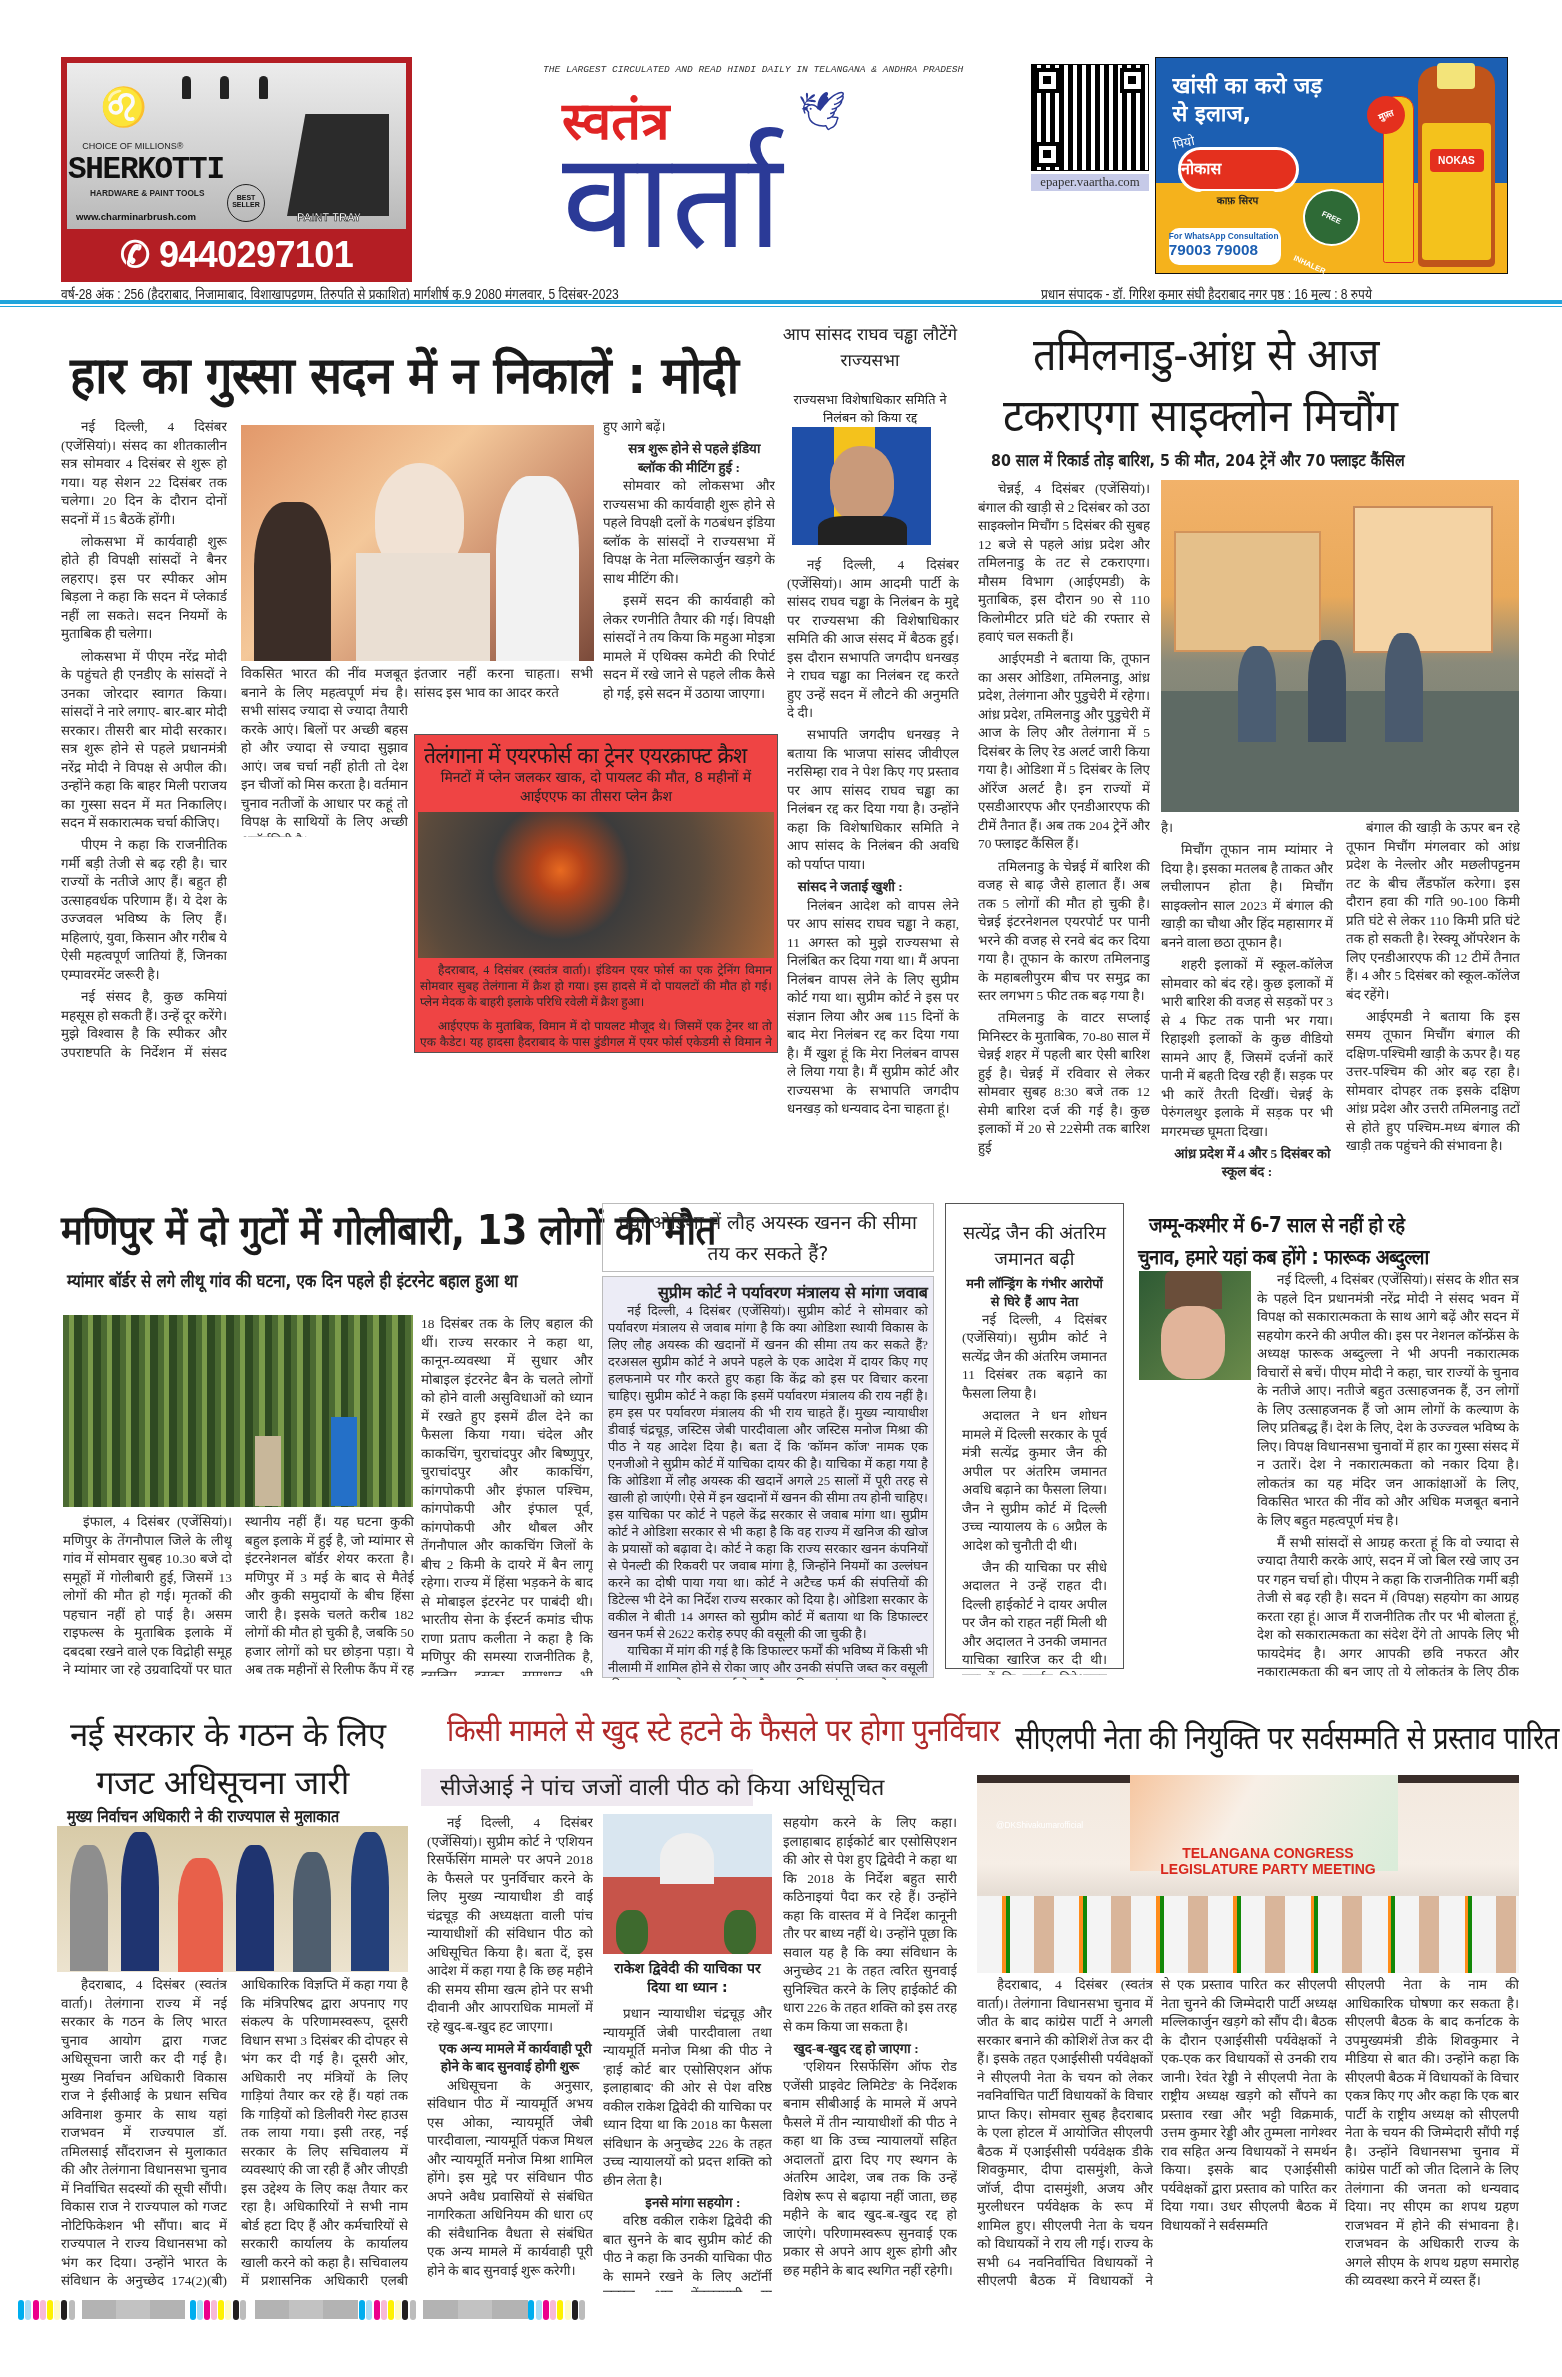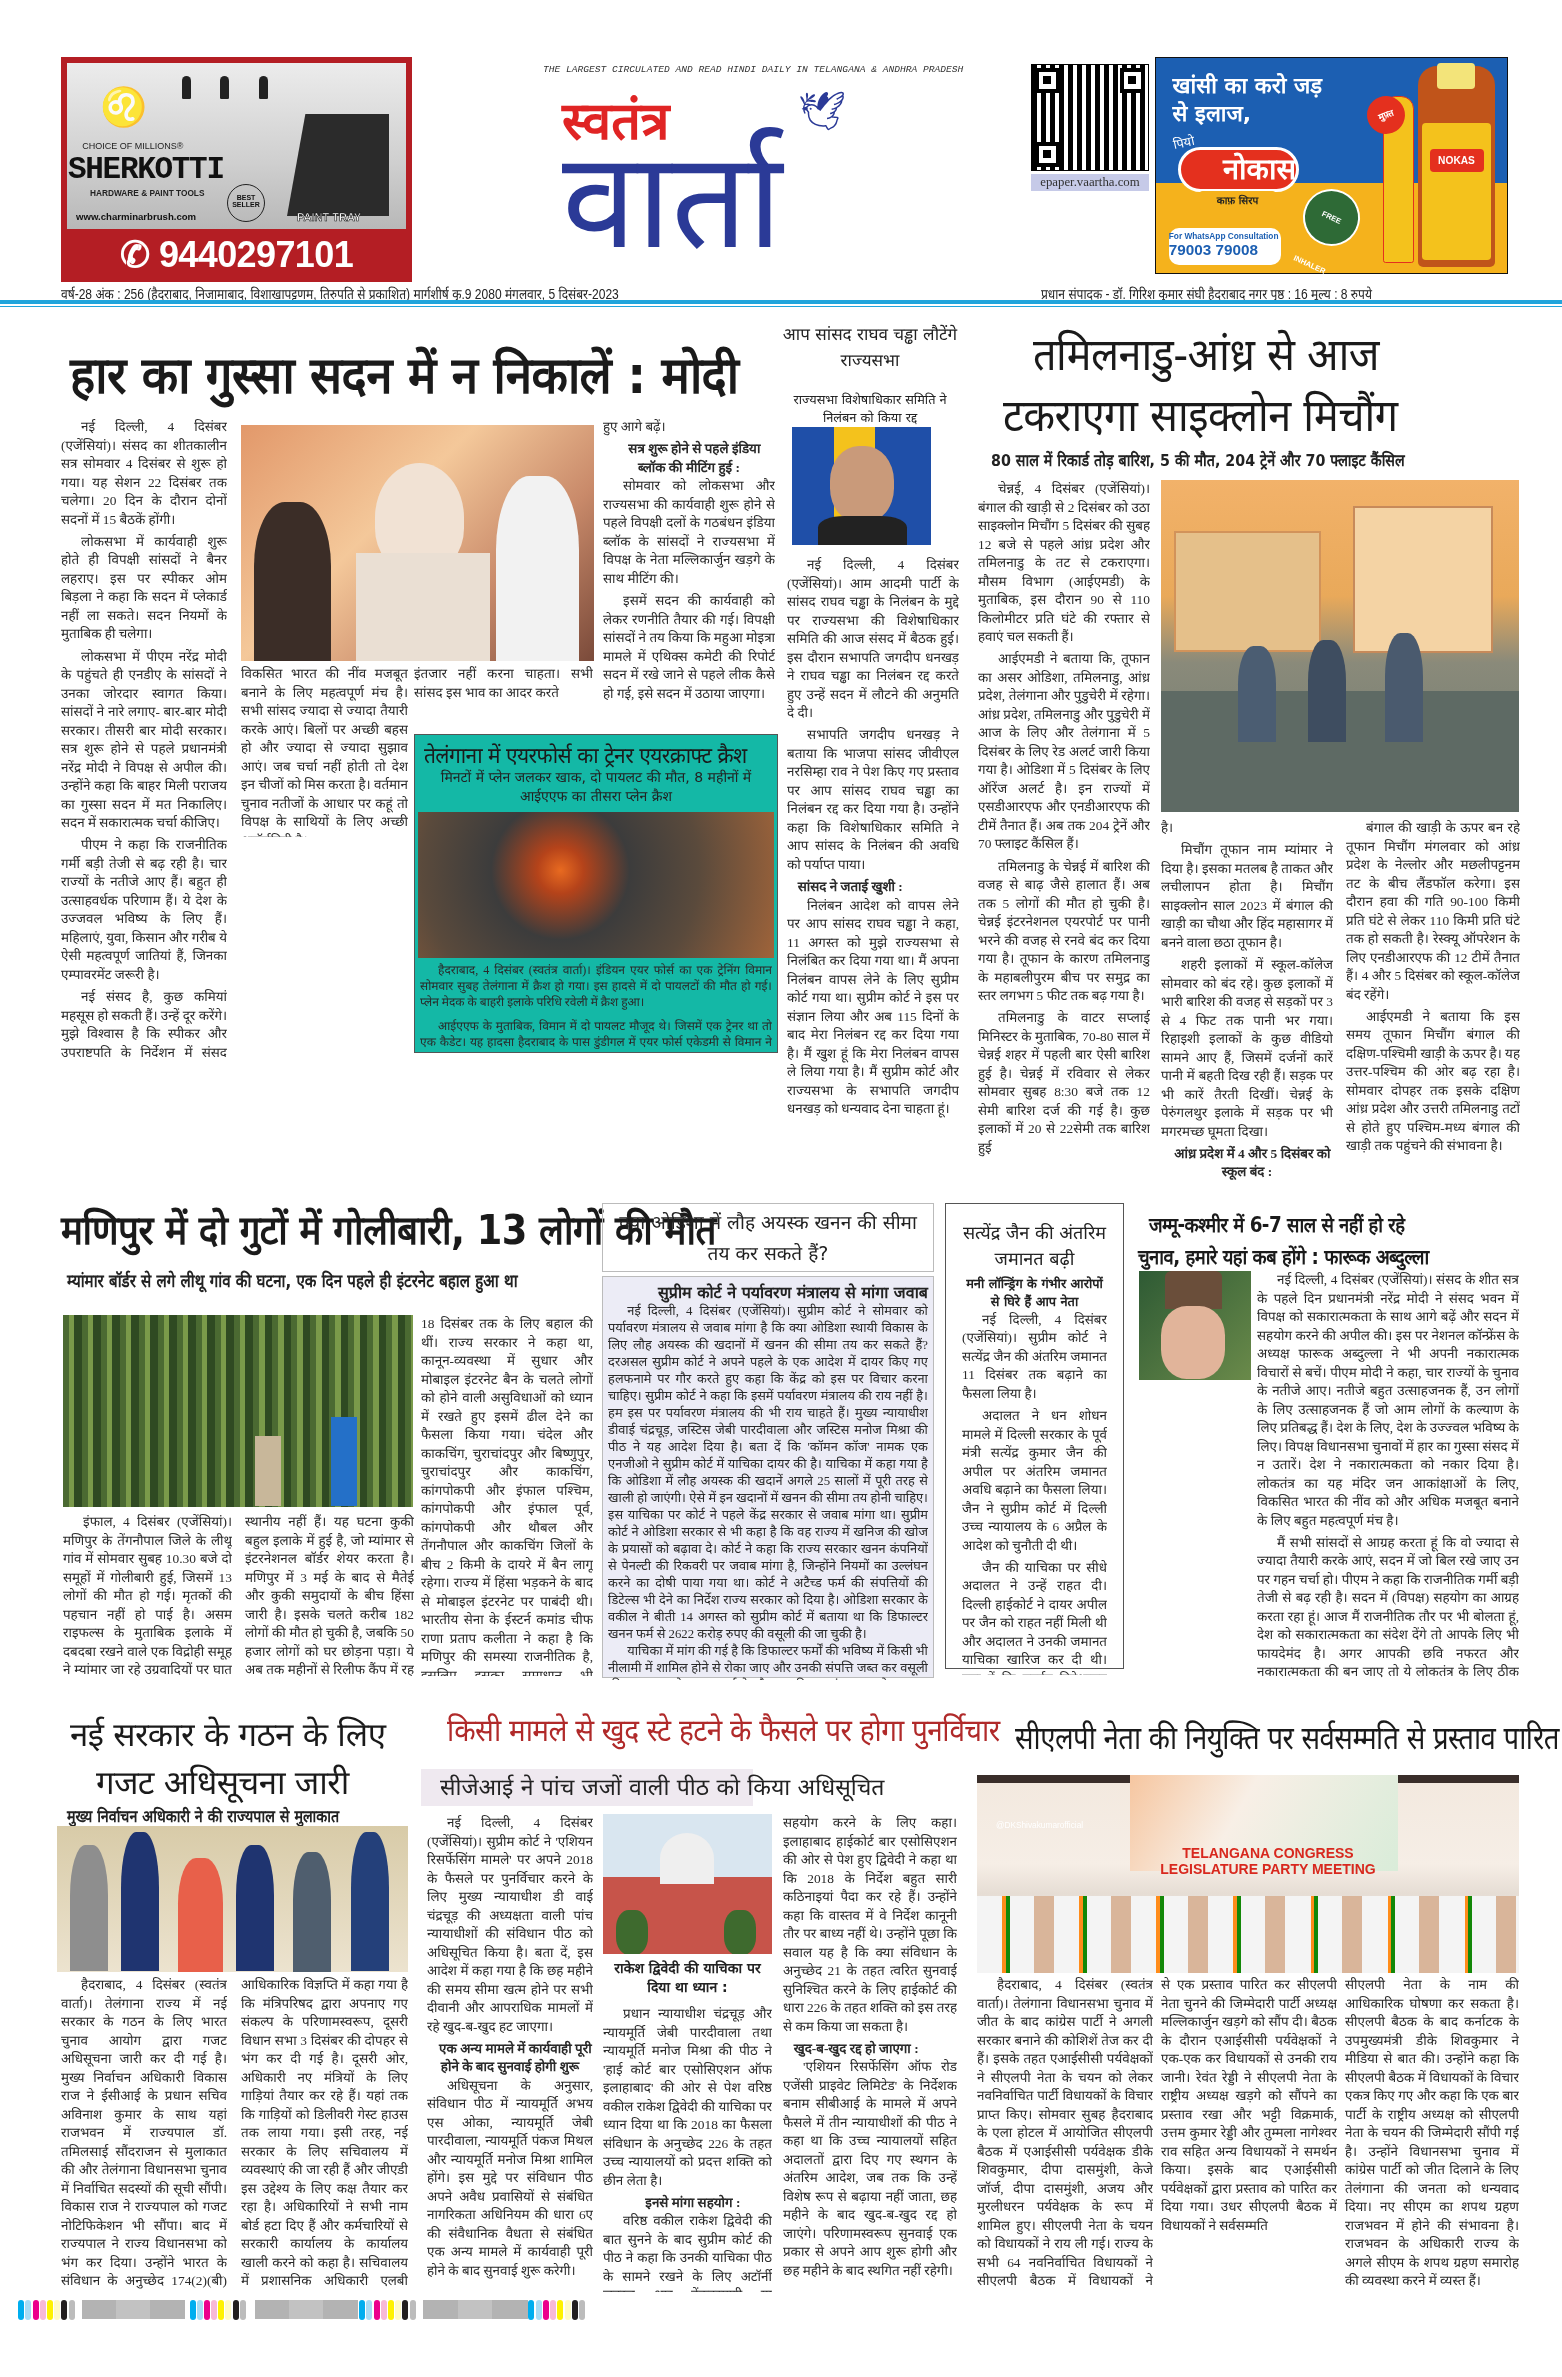--- a/index.html
+++ b/index.html
@@ -29,39 +29,39 @@
 #logo-top{left:562px;top:83px;font-family:"DejaVu Sans",sans-serif;font-size:52px;color:#e02424;font-weight:bold}
 #logo-main{left:562px;top:128px;font-family:"DejaVu Sans",sans-serif;font-size:134px;line-height:147px;color:#2b3a97;font-weight:normal}
 #logo-bird{left:798px;top:89px;font-size:38px;color:#2b3a97}
 #qr{left:1031px;top:64px;width:118px;height:107px;background:repeating-linear-gradient(90deg,#000 0 5.1px,#fff 5.1px 9px),#000;border:1.9px solid #000}
 #qr .fin{position:absolute;width:25.5px;height:25.5px;border:4.5px solid #000;background:#fff}
 #qr .fin::after{content:"";position:absolute;left:4.5px;top:4.5px;width:7.7px;height:7.7px;background:#000}
 #epaper{left:1031px;top:174px;width:118px;height:16.6px;background:#c6cae8;font-family:"Liberation Serif",serif;font-size:12.8px;color:#333;text-align:center;line-height:16.6px}
 #ad-right{left:1155px;top:57px;width:353px;height:217px;border:1.9px solid #111;background:linear-gradient(180deg,#1c5fb2 0,#1c5fb2 58%,#f5b21c 58%)}
 #ad-right .h1{position:absolute;left:16.6px;top:14px;font-family:"DejaVu Sans",sans-serif;font-weight:bold;font-size:22px;color:#fff;line-height:28px}
 #ad-right .piyo{position:absolute;left:16.6px;top:75px;font-family:"DejaVu Sans",sans-serif;font-size:12.8px;color:#fff;transform:rotate(-12deg)}
-#ad-right .brandpill{position:absolute;left:22px;top:89px;width:121px;height:45px;border-radius:22.4px;background:#e4301e;border:3.2px solid #fff;font-family:Liberation Serif, serif;font-weight:bold;font-size:29px;color:#fff;text-align:right;line-height:38px}
+#ad-right .brandpill{position:absolute;left:22px;top:89px;width:121px;height:45px;border-radius:22.4px;background:#e4301e;border:3.2px solid #fff;font-family:Liberation Serif, serif;font-weight:bold;font-size:16px;color:#fff;text-align:left;line-height:38px}
 #ad-right .cough{position:absolute;left:43px;top:133px;width:77px;height:19px;background:#f5b21c;border-radius:3.8px;font-family:"DejaVu Sans",sans-serif;font-weight:bold;font-size:10.2px;color:#222;text-align:center;line-height:19px}
 #ad-right .wa{position:absolute;left:12.8px;top:170px;width:112px;height:37px;background:#fff;border-radius:10px;font-family:"Liberation Sans",sans-serif;text-align:left;color:#1c5fb2}
 #ad-right .wa .l1{font-size:8.3px;font-weight:bold;margin-top:3.2px}
 #ad-right .wa .l2{font-size:15.3px;font-weight:bold}
 #ad-right .free{position:absolute;left:147px;top:131px;width:57px;height:57px;border-radius:50%;background:#2e6a36;border:2.6px solid #fff;color:#fff;font-family:"Liberation Sans",sans-serif;font-weight:bold;font-size:11.5px;text-align:center;line-height:51px;transform:rotate(25deg)}
 #ad-right .bottle{position:absolute;left:262px;top:7.7px;width:77px;height:201px;background:#c0541a;border-radius:19px 19px 5.1px 5.1px}
 #ad-right .bottle .cap{position:absolute;left:19px;top:-2.6px;width:38px;height:25.5px;background:#f3e47a;border-radius:3.8px}
 #ad-right .bottle .lbl{position:absolute;left:3.8px;top:57px;right:3.8px;bottom:6.4px;background:#f4c21c;border-radius:3.8px}
 #ad-right .bottle .nk{position:absolute;left:11.5px;top:83px;width:54px;height:23px;background:#e4301e;border-radius:3.8px;font-family:"Liberation Sans",sans-serif;font-size:10.2px;color:#fff;font-weight:bold;text-align:center;line-height:23px}
 #ad-right .inh{position:absolute;left:227px;top:38px;width:31px;height:167px;background:#f4c21c;border-radius:12.8px 12.8px 2.6px 2.6px;border:1.3px solid #e4301e}
 #ad-right .muft{position:absolute;left:211px;top:38px;width:38px;height:38px;border-radius:50%;background:#e4301e;color:#fff;font-family:"DejaVu Sans",sans-serif;font-size:9px;font-weight:bold;text-align:center;line-height:38px;transform:rotate(-20deg)}
 #meta-left{left:61px;top:284px;font-family:"Liberation Sans",sans-serif;font-size:14px;color:#222;white-space:nowrap;transform:scaleX(0.86);transform-origin:left}
 #meta-right{left:1041px;top:284px;font-family:"Liberation Sans",sans-serif;font-size:14px;color:#222;white-space:nowrap;transform:scaleX(0.86);transform-origin:left}
 #rule-top{left:0;top:300px;width:1563px;height:3.8px}
 #rule-top2{left:0;top:306px;width:1563px;height:1.3px}
 .cmyk{position:absolute;top:2300px;height:20.4px;width:6.4px;border-radius:3.2px}
 .gbar{position:absolute;top:2300px;height:19px;background:linear-gradient(90deg,#b3b3b3 33%,#c2c2c2 33% 66%,#b3b3b3 66%)}
-.boxbg{background:#14b8a6;border:1.3px solid #555}
+.boxbg{background:#ef4444;border:1.3px solid #555}
 .lavender{background:#ececf6;border:1.3px solid #bbb}
 </style>
 </head>
 <body>
 
 <div id="ad-left" class="abs">
   <div class="inner">
     <div class="lamp" style="left:115px"></div>
     <div class="lamp" style="left:153px"></div>
     <div class="lamp" style="left:192px"></div>

